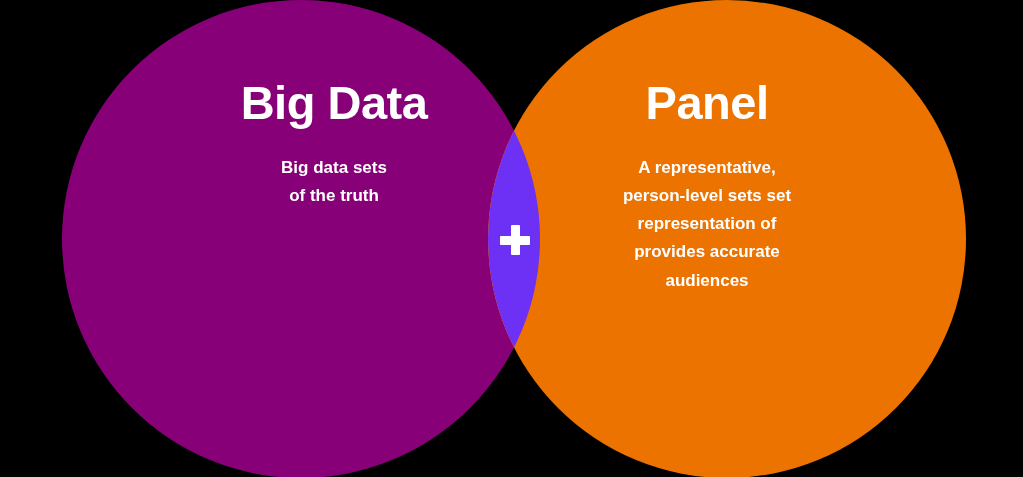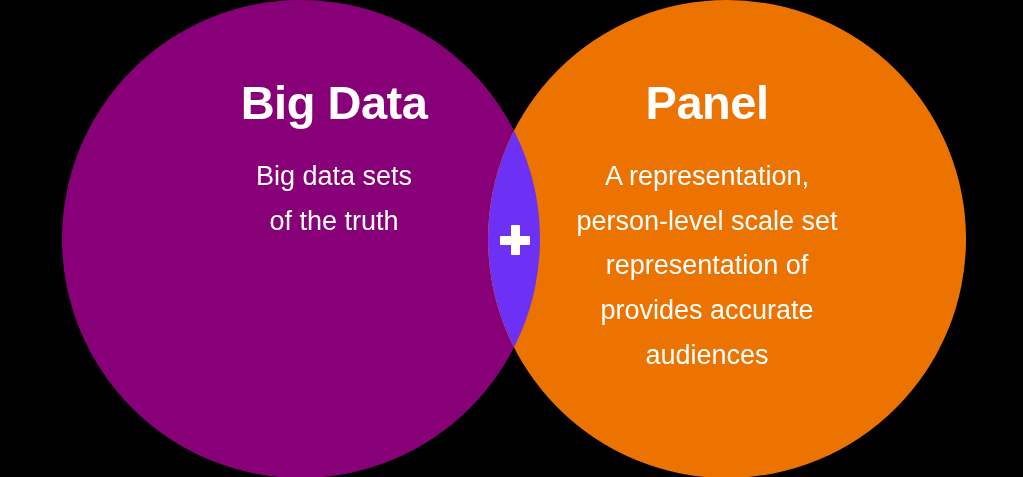--- a/index.html
+++ b/index.html
@@ -49,22 +49,22 @@
   }
   .side-title {
     font-size: 47px;
     font-weight: 700;
     line-height: 1.06;
     letter-spacing: -0.5px;
     margin: 0 0 26px 0;
     white-space: nowrap;
   }
   .side-body {
-    font-size: 27px;
-    font-weight: 400;
+    font-size: 17px;
+    font-weight: 700;
     line-height: 1.66;
     margin: 0;
   }
   .plus-wrap {
     position: absolute;
     left: 495px;
     top: 220px;
     width: 40px;
     height: 40px;
   }
@@ -118,22 +118,22 @@
       <div class="side-title">Big Data</div>
       <div class="side-body">
         <div>Big data sets</div>
         <div>of the truth</div>
       </div>
     </div>
 
     <div class="side side-right">
       <div class="side-title">Panel</div>
       <div class="side-body">
-        <div>A representation,</div>
-        <div>person-level scale set</div>
+        <div>A representative,</div>
+        <div>person-level sets set</div>
         <div>representation of</div>
         <div>provides accurate</div>
         <div>audiences</div>
       </div>
     </div>
 
     <div class="plus-wrap">
       <div class="plus-bar plus-h"></div>
       <div class="plus-bar plus-v"></div>
     </div>

